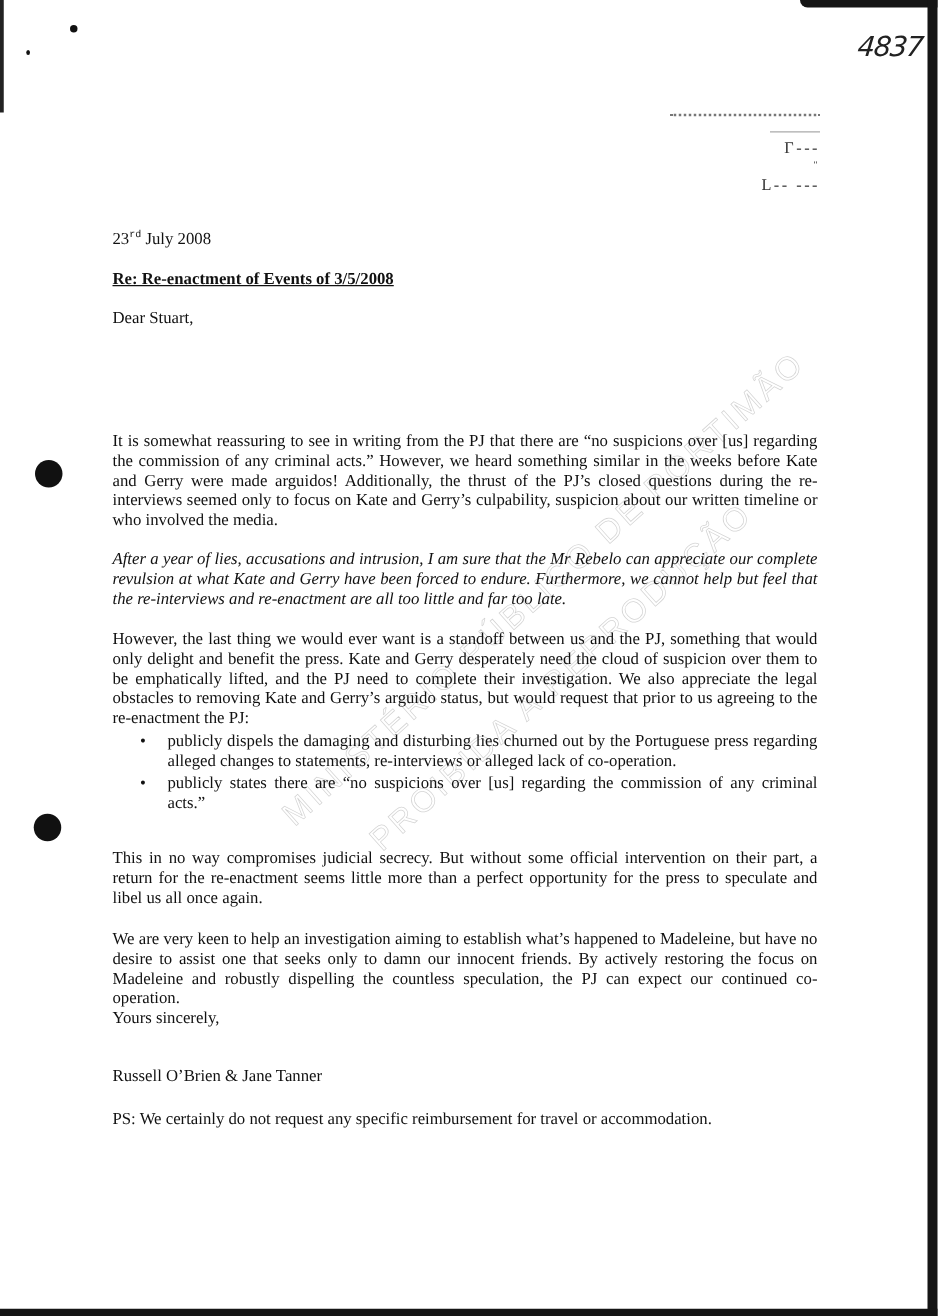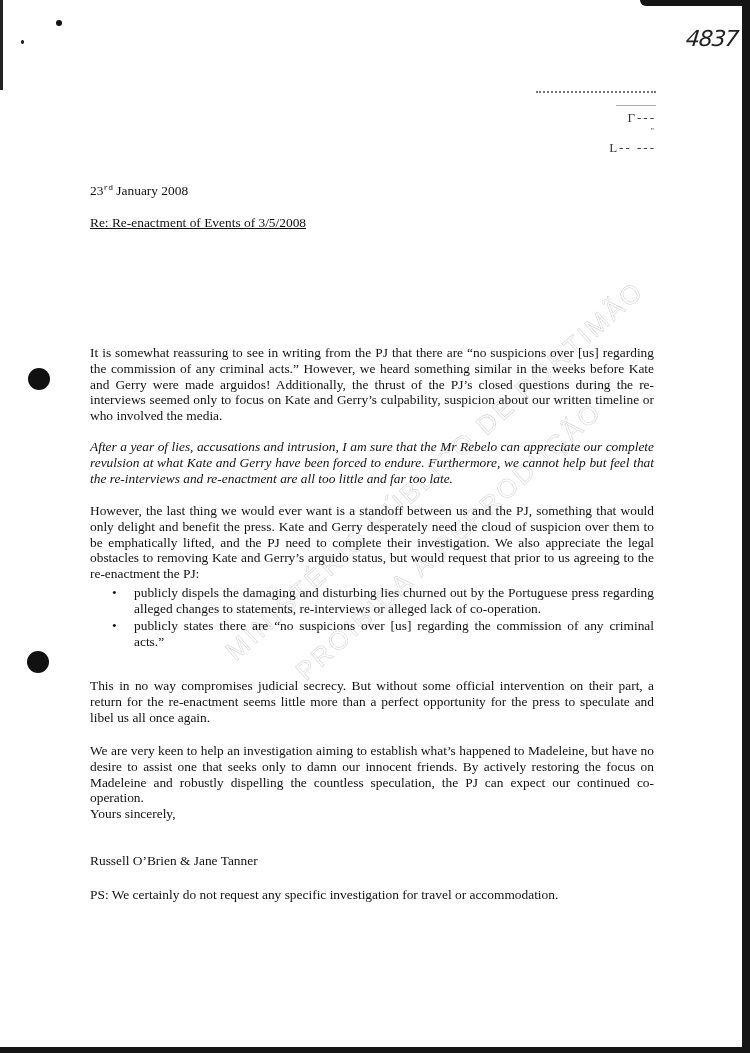--- a/index.html
+++ b/index.html
@@ -14,21 +14,21 @@
   .handnum { position: absolute; right: 12px; top: 26px; font-family: "DejaVu Sans", sans-serif; font-size: 22px; letter-spacing: -1px; color: #222; font-style: italic; transform: skewX(-6deg); }
   .addr { position: absolute; right: 94px; font-size: 13px; color: #333; text-align: right; letter-spacing: 2px; }
   .addr.l1 { top: 91px; width: 120px; height: 4px; border-top: 2px dotted #777; }
   .addr.l1b { top: 105px; width: 40px; height: 0; border-top: 1px solid #aaa; }
   .addr.l2 { top: 110px; }
   .addr.l3 { top: 127px; font-size: 8px; }
   .addr.l4 { top: 140px; }
   .body { position: absolute; left: 90px; width: 564px; font-size: 13.4px; line-height: 15.6px; text-align: justify; }
   .date { top: 183px; }
   .date sup { font-size: 8px; line-height: 0; font-family: Liberation Mono, monospace; }
-  .subject { top: 215px; text-decoration: underline; }
+  .subject { top: 215px; text-decoration: underline; font-weight: bold; }
   .greeting { top: 246px; }
   .p1 { top: 285px; }
   .p2 { top: 332px; }
   .p3 { top: 426px; font-style: italic; }
   .p4 { top: 490px; }
   .u { }
   .bullets { position: absolute; left: 90px; top: 585px; width: 564px; font-size: 13.4px; line-height: 15.6px; text-align: justify; margin: 0; padding: 0; list-style: none; }
   .bullets li { position: relative; padding-left: 44px; margin-bottom: 2px; }
   .bullets li .dot { position: absolute; left: 22px; top: 0; }
   .p5 { top: 665px; }
@@ -61,32 +61,33 @@
   <div class="addr l1b"></div>
   <div class="addr l2">Γ---</div>
   <div class="addr l3">"</div>
   <div class="addr l4">L-- ---</div>
 
   <div class="watermark">
     <span class="w1">MINISTÉRIO PÚBLICO DE PORTIMÃO</span>
     <span class="w2">PROIBIDA A REPRODUÇÃO</span>
   </div>
 
-  <div class="body date"><span>23</span><sup>rd</sup><span> January 2008</span></div>
+  <div class="body date"><span>23</span><sup>rd</sup><span> July 2008</span></div>
 
   <div class="body subject">Re: Re-enactment of Events of 3/5/2008</div>
+  <div class="body greeting">Dear Stuart,</div>
 
   <p class="body p2">It is somewhat reassuring to see in writing from the PJ that there are “no suspicions over [us] regarding the commission of any criminal acts.” However, we heard something similar in the weeks before Kate and Gerry were made arguidos! Additionally, the thrust of the PJ’s closed questions during the re-interviews seemed only to focus on Kate and Gerry’s culpability, suspicion about our written timeline or who involved the media.</p>
   <p class="body p3">After a year of lies, accusations and intrusion, I am sure that the Mr Rebelo can appreciate our complete revulsion at what Kate and Gerry have been forced to endure. Furthermore, we cannot help but feel that the re-interviews and re-enactment are all too little and far too late.</p>
   <p class="body p4"><span>However, the last thing we would ever want is a standoff between us and the PJ, something that would only delight and benefit the press. Kate and Gerry desperately need the cloud of suspicion over them to be emphatically lifted, and the PJ need to complete their investigation. We also appreciate the legal obstacles to removing Kate and Gerry’s arguido status, but would request that </span><span class="u">prior</span><span> to us agreeing to the re-enactment the PJ:</span></p>
 
   <ul class="bullets">
     <li><span class="dot">•</span><span>publicly dispels the damaging and disturbing lies churned out by the Portuguese press regarding alleged changes to statements, re-interviews or alleged lack of co-operation.</span></li>
     <li><span class="dot">•</span><span>publicly states there are “no suspicions over [us] regarding the commission of any criminal acts.”</span></li>
   </ul>
 
   <p class="body p5">This in no way compromises judicial secrecy. But without some official intervention on their part, a return for the re-enactment seems little more than a perfect opportunity for the press to speculate and libel us all once again.</p>
   <p class="body p6">We are very keen to help an investigation aiming to establish what’s happened to Madeleine, but have no desire to assist one that seeks only to damn our innocent friends. By actively restoring the focus on Madeleine and robustly dispelling the countless speculation, the PJ can expect our continued co-operation.</p>
 
   <div class="body closing">Yours sincerely,</div>
   <div class="body signature">Russell O’Brien &amp; Jane Tanner</div>
-  <div class="body ps">PS: We certainly do not request any specific investigation for travel or accommodation.</div>
+  <div class="body ps">PS: We certainly do not request any specific reimbursement for travel or accommodation.</div>
 </div>
 
 </body></html>

